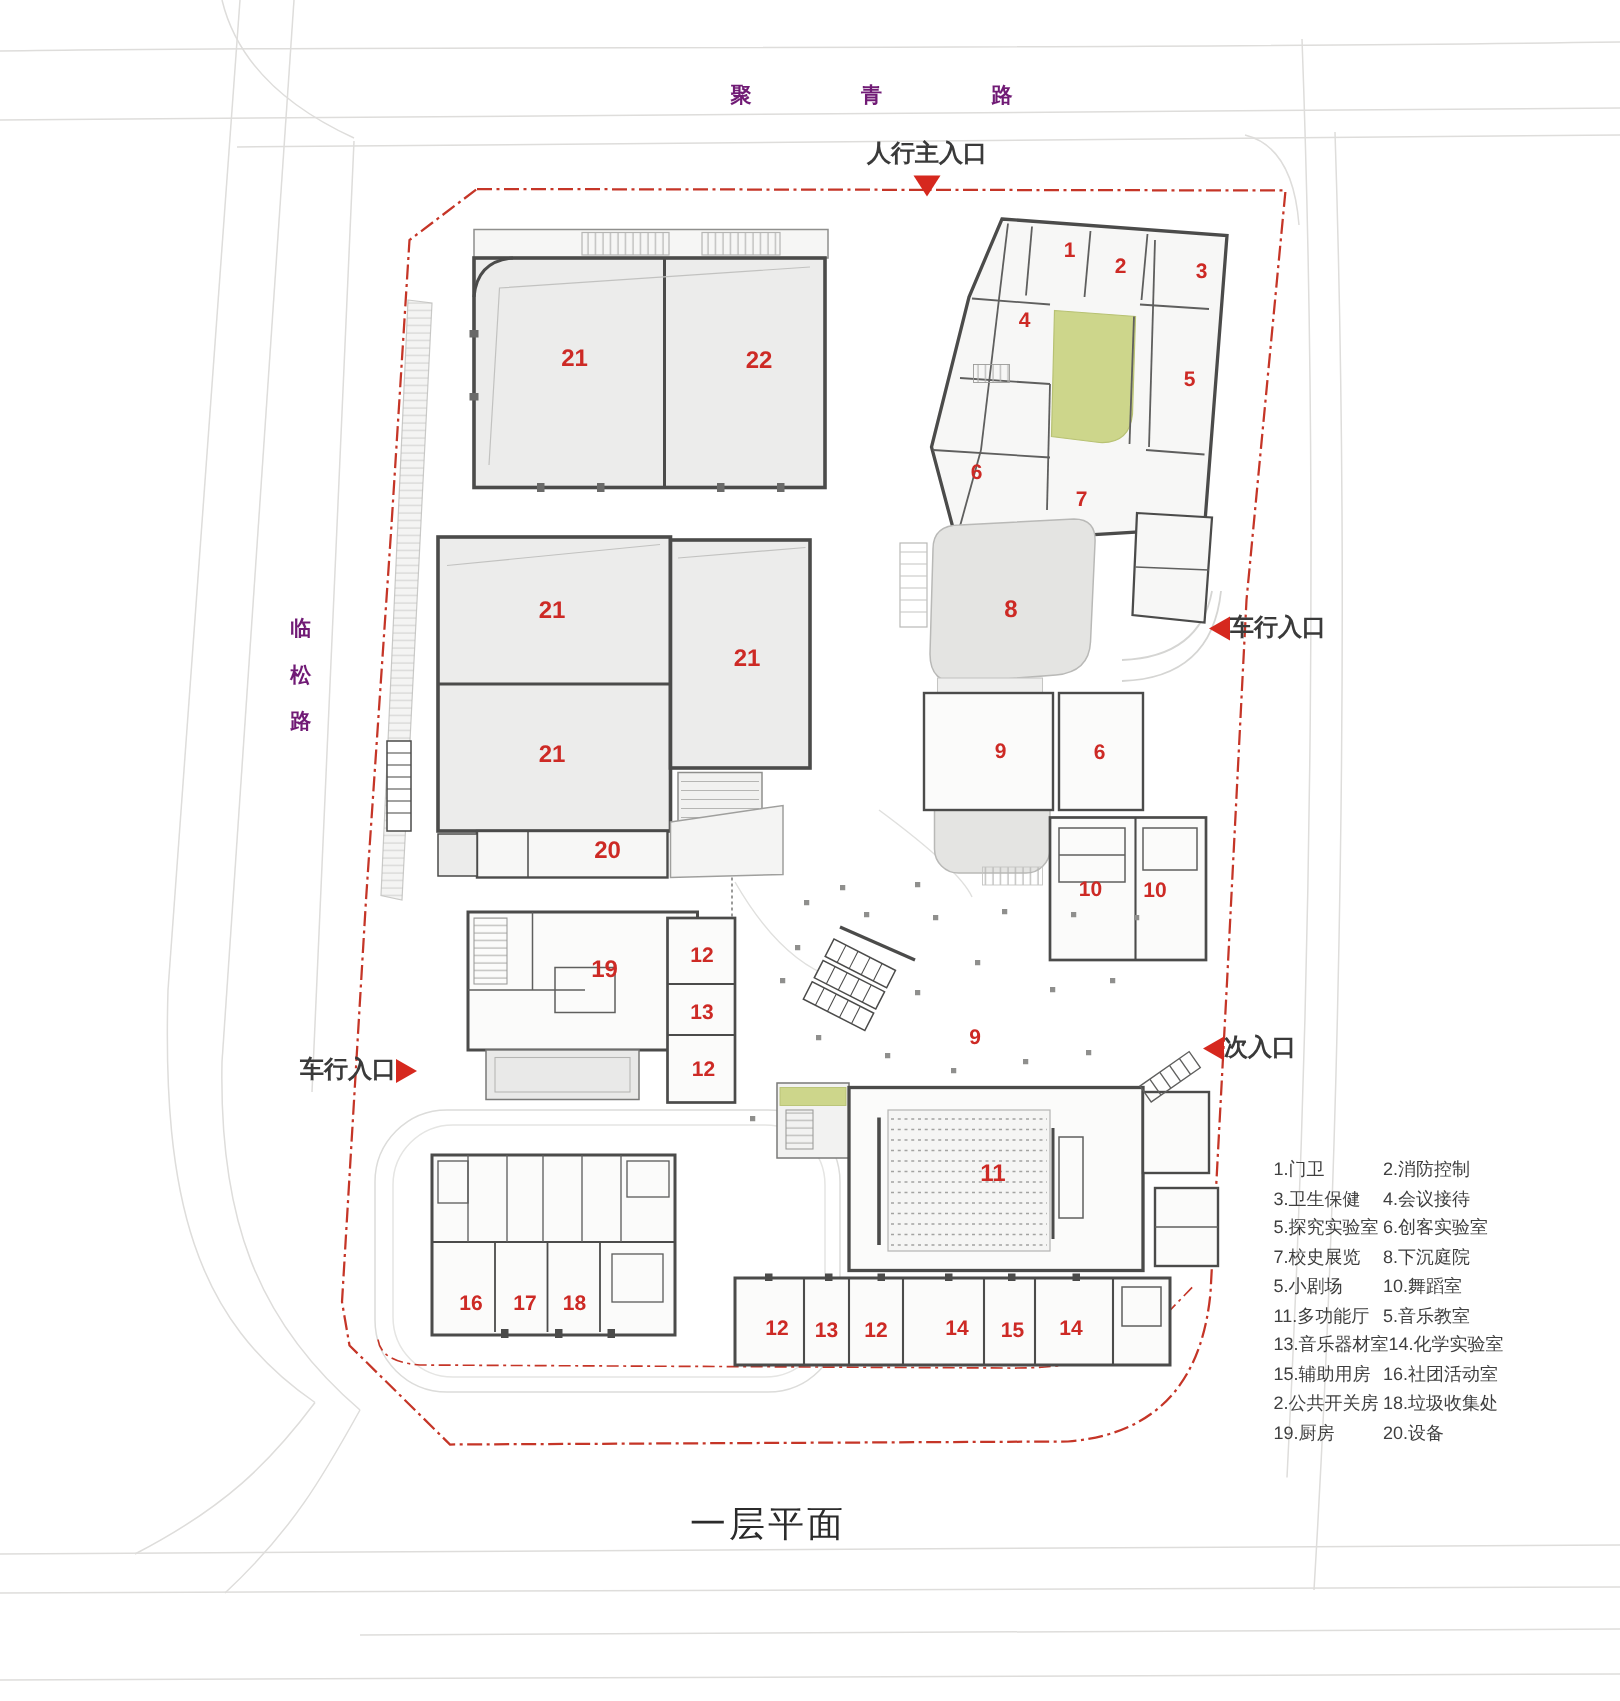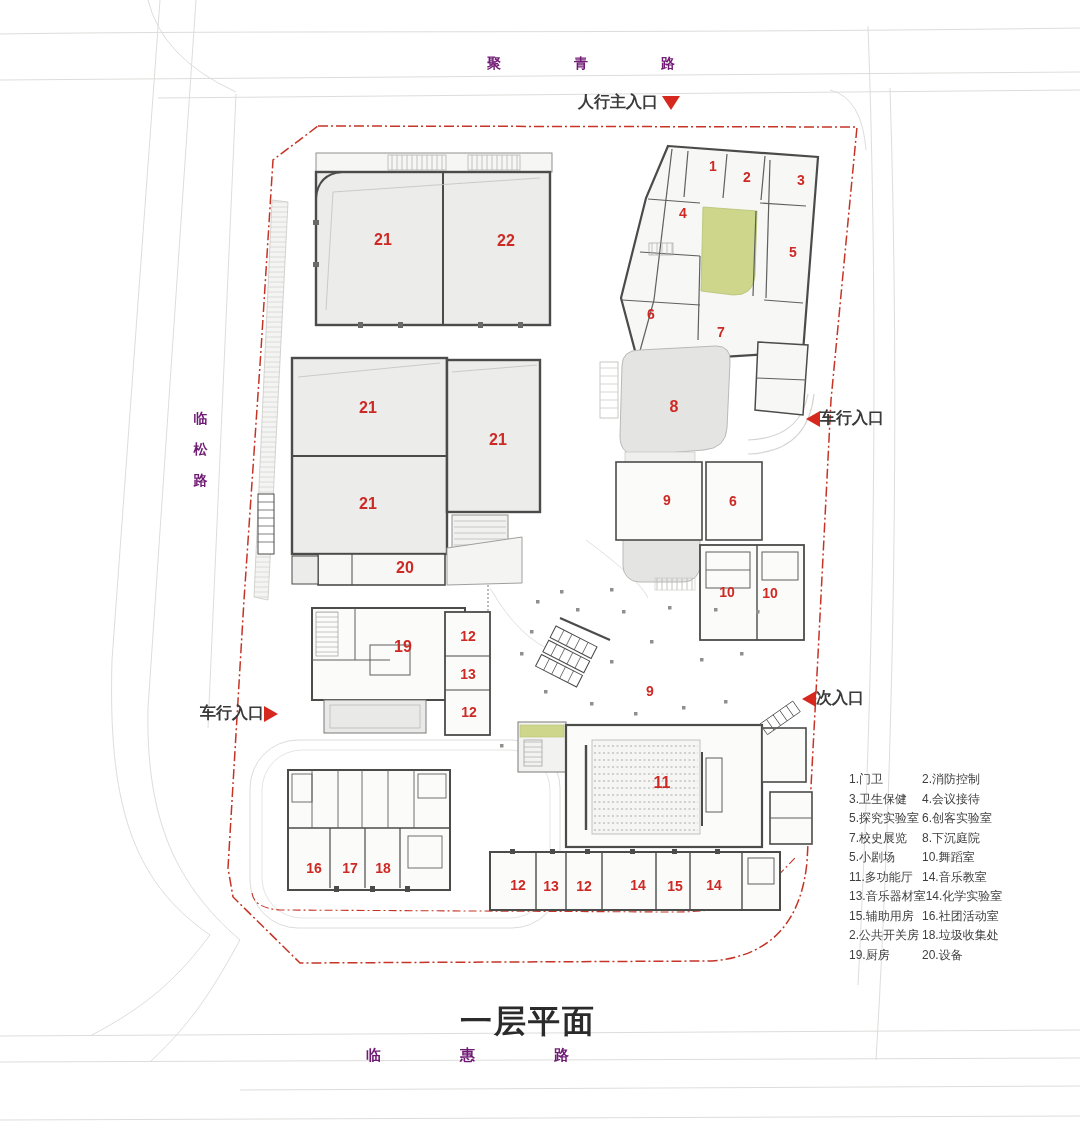--- a/index.html
+++ b/index.html
@@ -14,21 +14,21 @@
   .tri-down{border-left:9px solid transparent;border-right:9px solid transparent;border-top:14px solid #d6281e;}
   .tri-left{border-top:8px solid transparent;border-bottom:8px solid transparent;border-right:14px solid #d6281e;}
   .tri-right{border-top:8px solid transparent;border-bottom:8px solid transparent;border-left:14px solid #d6281e;}
   .room{position:absolute;transform:translate(-50%,-50%);color:#cd2a25;font-weight:700;
         font-size:14px;line-height:1;white-space:nowrap;}
   .room.big{font-size:16px;}
   #legend{position:absolute;left:849px;top:770px;width:180px;}
   .legend-row{display:flex;align-items:baseline;line-height:19.5px;font-size:12px;color:#3f3f3f;}
   .legend-row .c1{flex:0 0 auto;min-width:73px;white-space:nowrap;}
   .legend-row .c2{flex:0 0 auto;white-space:nowrap;}
-  #plan-title{position:absolute;left:460px;top:1000px;width:160px;font-size:32px;font-weight:700;
+  #plan-title{position:absolute;left:460px;top:1000px;width:160px;font-size:24px;font-weight:400;
               color:#2b2b2b;letter-spacing:2px;white-space:nowrap;}
 </style>
 </head>
 <body>
 
 <div id="stage">
 
 <svg id="plan-svg" width="1080" height="1134" viewBox="0 0 1080 1134">
   <defs>
     <pattern id="pv" width="5" height="5" patternUnits="userSpaceOnUse">
@@ -313,23 +313,22 @@
         <rect x="610" y="660" width="3.5" height="3.5"></rect>
     <rect x="650" y="640" width="3.5" height="3.5"></rect>
         <rect x="530" y="630" width="3.5" height="3.5"></rect>
     <rect x="560" y="590" width="3.5" height="3.5"></rect>
         <rect x="610" y="588" width="3.5" height="3.5"></rect>
   </g>
 </svg>
 
 <div class="road-label" style="left:487px;top:55px;letter-spacing:73px;">聚青路</div>
 <div class="road-label vertical" style="left:192px;top:400px;letter-spacing:31px;">临松路</div>
-<div class="road-label" style="left:366px;top:1046px;letter-spacing:79px;font-size:15px;">临惠路</div>
-
-<div class="entrance" style="left:578px;top:92px;flex-direction:row;gap:4px;">
+
+<div class="entrance" style="left:578px;top:92px;flex-direction:column;gap:4px;">
   <span class="lbl">人行主入口</span>
   <span class="tri tri-down"></span>
 </div>
 <div class="entrance" style="left:806px;top:408px;">
   <span class="tri tri-left"></span>
   <span class="lbl">车行入口</span>
 </div>
 <div class="entrance" style="left:802px;top:688px;">
   <span class="tri tri-left"></span>
   <span class="lbl">次入口</span>
@@ -391,21 +390,21 @@
       <div class="legend-row">
         <span class="c1">7.校史展览</span>
         <span class="c2">8.下沉庭院</span>
       </div>
       <div class="legend-row">
         <span class="c1">5.小剧场</span>
         <span class="c2">10.舞蹈室</span>
       </div>
       <div class="legend-row">
         <span class="c1">11.多功能厅</span>
-        <span class="c2">14.音乐教室</span>
+        <span class="c2">5.音乐教室</span>
       </div>
       <div class="legend-row">
         <span class="c1">13.音乐器材室</span>
         <span class="c2">14.化学实验室</span>
       </div>
       <div class="legend-row">
         <span class="c1">15.辅助用房</span>
         <span class="c2">16.社团活动室</span>
       </div>
       <div class="legend-row">

